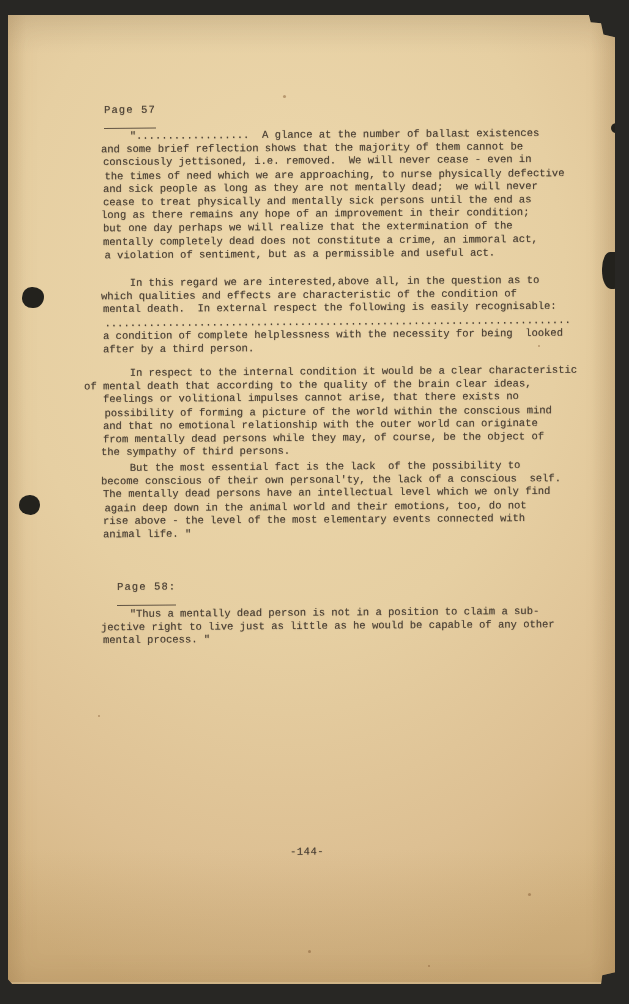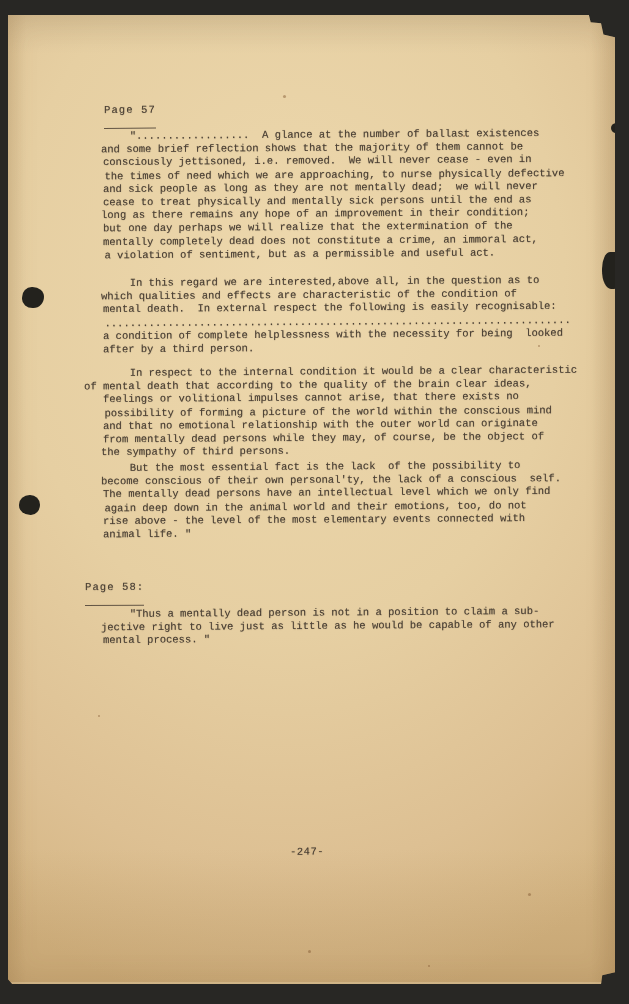--- a/index.html
+++ b/index.html
@@ -63,21 +63,21 @@
   <div class="speck sp1"></div>
   <div class="speck sp2"></div>
   <div class="speck sp3"></div>
   <div class="speck sp4"></div>
   <div class="speck sp5"></div>
   <div class="speck sp6"></div>
   <div class="speck sp7"></div>
 </div>
 
 <div class="text-layer" id="text-layer">
-  <div class="pgnum">-247-</div>
+  <div class="pgnum">-144-</div>
 <div class="head" style="top: 104px; left: 104px;">Page 57</div>
     <div class="para" style="top: 130px;"><div class="line">    "..................  A glance at the number of ballast existences</div><div class="line">and some brief reflection shows that the majority of them cannot be</div><div class="line">consciously jettisoned, i.e. removed.  We will never cease - even in</div><div class="line">the times of need which we are approaching, to nurse physically defective</div><div class="line">and sick people as long as they are not mentally dead;  we will never</div><div class="line">cease to treat physically and mentally sick persons until the end as</div><div class="line">long as there remains any hope of an improvement in their condition;</div><div class="line">but one day perhaps we will realize that the extermination of the</div><div class="line">mentally completely dead does not constitute a crime, an immoral act,</div><div class="line">a violation of sentiment, but as a permissible and useful act.</div></div>
     <div class="para" style="top: 277px;"><div class="line">    In this regard we are interested,above all, in the question as to</div><div class="line">which qualities and effects are characteristic of the condition of</div><div class="line">mental death.  In external respect the following is easily recognisable:</div><div class="line">..........................................................................</div><div class="line">a condition of complete helplessness with the necessity for being  looked</div><div class="line">after by a third person.</div></div>
     <div class="para" style="top: 367px;"><div class="line">    In respect to the internal condition it would be a clear characteristic</div><div class="line" style="margin-left: -3ch;">of mental death that according to the quality of the brain clear ideas,</div><div class="line">feelings or volitional impulses cannot arise, that there exists no</div><div class="line">possibility of forming a picture of the world within the conscious mind</div><div class="line">and that no emotional relationship with the outer world can originate</div><div class="line">from mentally dead persons while they may, of course, be the object of</div><div class="line">the sympathy of third persons.</div></div>
     <div class="para" style="top: 462px;"><div class="line">    But the most essential fact is the lack  of the possibility to</div><div class="line">become conscious of their own personal'ty, the lack of a conscious  self.</div><div class="line">The mentally dead persons have an intellectual level which we only find</div><div class="line">again deep down in the animal world and their emotions, too, do not</div><div class="line">rise above - the level of the most elementary events connected with</div><div class="line">animal life. "</div></div>
-    <div class="head" style="top: 581px; left: 85px;">Page 58:</div>
+    <div class="head" style="top: 581px; left: 117px;">Page 58:</div>
     <div class="para" style="top: 608px;"><div class="line">    "Thus a mentally dead person is not in a position to claim a sub-</div><div class="line">jective right to live just as little as he would be capable of any other</div><div class="line">mental process. "</div></div>
   </div>
 
 </body></html>

